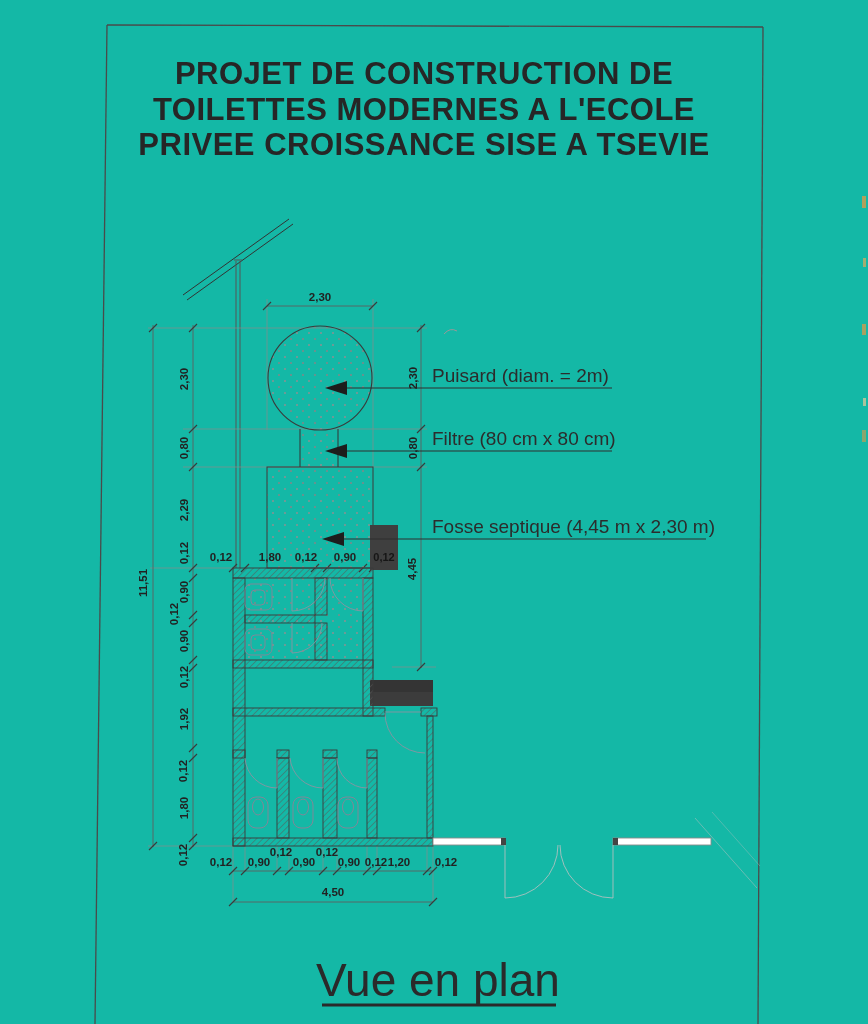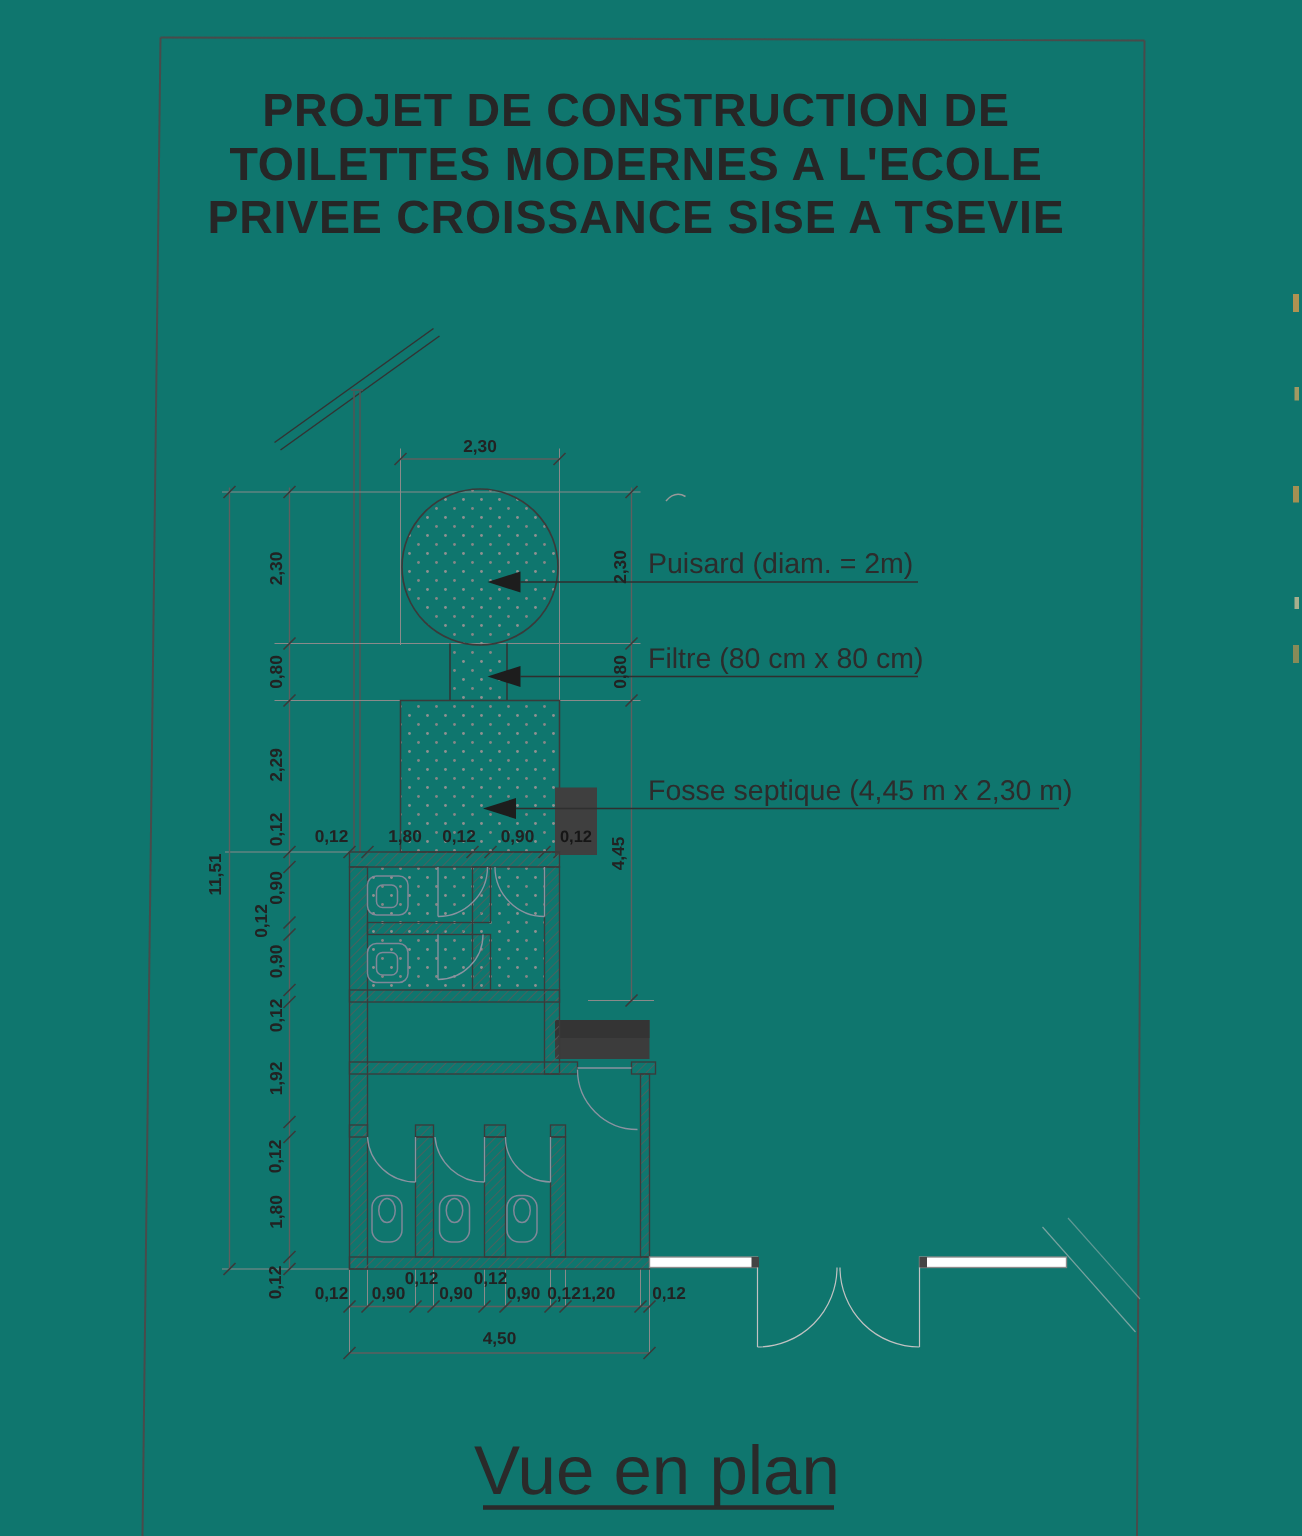--- a/index.html
+++ b/index.html
@@ -1,17 +1,17 @@
 <!DOCTYPE html>
 <html><head>
 <meta charset="utf-8">
 <style>
   html,body{margin:0;padding:0;background:#ffffff;}
   .page{
-    position:relative;width:868px;height:1024px;background:#0f766e;
+    position:relative;width:868px;height:1024px;background:#14b8a6;
     font-family:"Liberation Sans",sans-serif;overflow:hidden;
   }
   svg{position:absolute;left:0;top:0;}
   svg text{fill:#2e2e2e;}
   .title-text{font-weight:bold;font-size:31px;letter-spacing:.5px;fill:#262626;}
   .caption-text{font-size:46px;fill:#2a2a2a;}
   .annot{font-size:19px;fill:#2c2c2c;}
   .dim{font-size:11.5px;font-weight:bold;fill:#222;}
   .dim-dark{font-size:11px;font-weight:bold;fill:#161616;}
   .thinline{stroke:#8a8a8a;stroke-width:.7;fill:none;}

